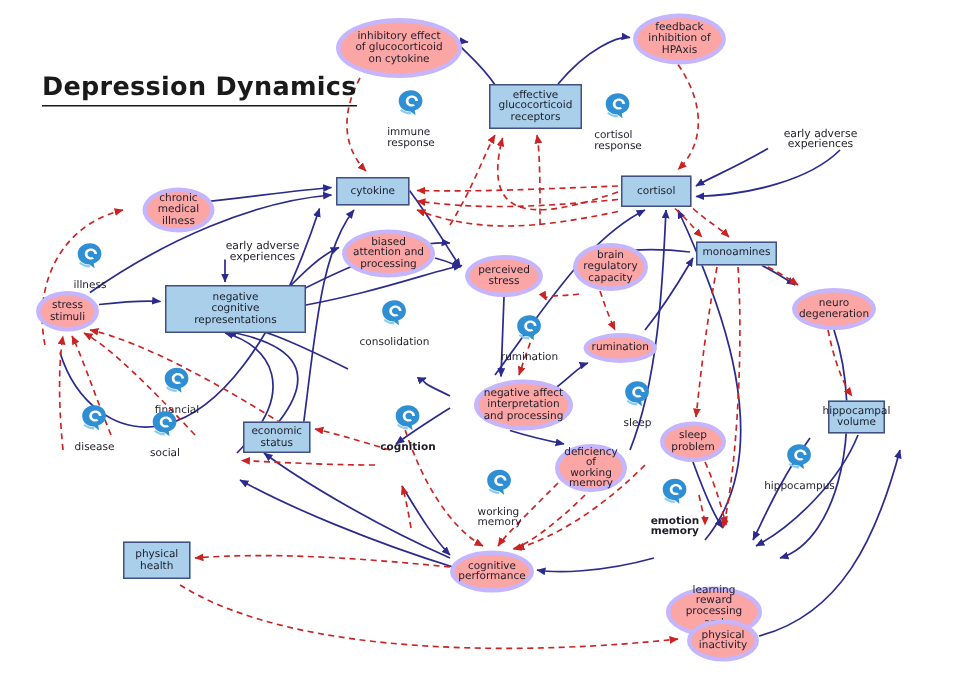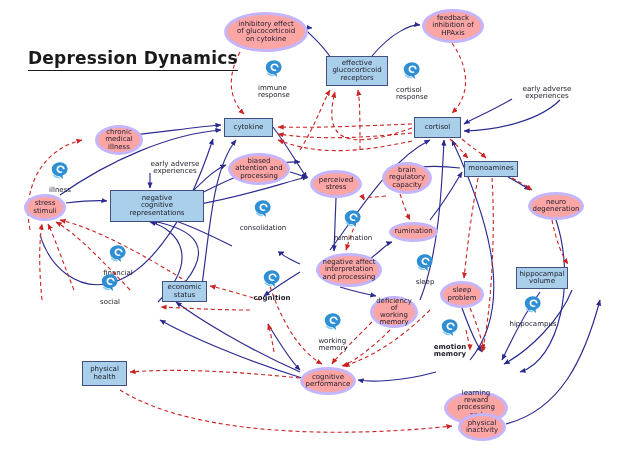--- a/index.html
+++ b/index.html
@@ -225,21 +225,21 @@
 
 <div class="node box" style="left: 326px; top: 56px; width: 62px; height: 30px;">effective
 glucocorticoid
 receptors</div>
     <div class="node box" style="left: 224px; top: 118px; width: 49px; height: 19px;">cytokine</div>
     <div class="node box" style="left: 414px; top: 117px; width: 47px; height: 21px;">cortisol</div>
     <div class="node box" style="left: 110px; top: 190px; width: 94px; height: 32px;">negative
 cognitive
 representations</div>
     <div class="node box" style="left: 464px; top: 161px; width: 54px; height: 16px;">monoamines</div>
-    <div class="node box" style="left: 516px; top: 267px; width: 52px; height: 22px;">hippocampal
+    <div class="node box" style="left: 552px; top: 267px; width: 38px; height: 22px;">hippocampal
 volume</div>
     <div class="node box" style="left: 162px; top: 281px; width: 45px; height: 21px;">economic
 status</div>
     <div class="node box" style="left: 82px; top: 361px; width: 45px; height: 25px;">physical
 health</div>
     <div class="node ell" style="left: 224px; top: 12px; width: 84px; height: 40px;">inhibitory effect
 of glucocorticoid
 on cytokine</div>
     <div class="node ell" style="left: 422px; top: 9px; width: 62px; height: 34px;">feedback
 inhibition of
@@ -338,20 +338,28 @@
       <div class="cap">financial</div>
     </div>
     <div class="iconnode" style="left: 272px; top: 268px;">
       <span class="glyph"><svg width="22" height="22" viewBox="0 0 22 22">
           <path d="M11 2.2c4.2 0 7.6 3 7.6 6.9 0 3.3-2.2 5.6-5.1 6.4l.5 3.4-3.3-2.6c-4.4.1-7.9-2.9-7.9-7.2C2.8 5.2 6.5 2.2 11 2.2z" fill="#2e8fd4"></path>
           <path d="M11.6 5.6c-2.3 0-4.1 1.6-4.1 3.7s1.8 3.7 4.1 3.7c.8 0 1.5-.2 2.1-.5l-1.1-1.2c-.3.1-.6.2-1 .2-1.3 0-2.3-.9-2.3-2.2s1-2.2 2.3-2.2 2.3.9 2.3 2.2h1.8c0-2.1-1.8-3.7-4.1-3.7z" fill="#ffffff"></path>
           <path d="M4.6 14.6c1.6 1.4 3.9 2.2 6.4 2.1l-.3 1.6c-2.9 0-5.4-1-7-2.6z" fill="#8ecbf0"></path>
         </svg></span>
       <div class="cap b">cognition</div>
     </div>
+    <div class="iconnode" style="left: 63px; top: 268px;">
+      <span class="glyph"><svg width="22" height="22" viewBox="0 0 22 22">
+          <path d="M11 2.2c4.2 0 7.6 3 7.6 6.9 0 3.3-2.2 5.6-5.1 6.4l.5 3.4-3.3-2.6c-4.4.1-7.9-2.9-7.9-7.2C2.8 5.2 6.5 2.2 11 2.2z" fill="#2e8fd4"></path>
+          <path d="M11.6 5.6c-2.3 0-4.1 1.6-4.1 3.7s1.8 3.7 4.1 3.7c.8 0 1.5-.2 2.1-.5l-1.1-1.2c-.3.1-.6.2-1 .2-1.3 0-2.3-.9-2.3-2.2s1-2.2 2.3-2.2 2.3.9 2.3 2.2h1.8c0-2.1-1.8-3.7-4.1-3.7z" fill="#ffffff"></path>
+          <path d="M4.6 14.6c1.6 1.4 3.9 2.2 6.4 2.1l-.3 1.6c-2.9 0-5.4-1-7-2.6z" fill="#8ecbf0"></path>
+        </svg></span>
+      <div class="cap">disease</div>
+    </div>
     <div class="iconnode" style="left: 110px; top: 272px;">
       <span class="glyph"><svg width="22" height="22" viewBox="0 0 22 22">
           <path d="M11 2.2c4.2 0 7.6 3 7.6 6.9 0 3.3-2.2 5.6-5.1 6.4l.5 3.4-3.3-2.6c-4.4.1-7.9-2.9-7.9-7.2C2.8 5.2 6.5 2.2 11 2.2z" fill="#2e8fd4"></path>
           <path d="M11.6 5.6c-2.3 0-4.1 1.6-4.1 3.7s1.8 3.7 4.1 3.7c.8 0 1.5-.2 2.1-.5l-1.1-1.2c-.3.1-.6.2-1 .2-1.3 0-2.3-.9-2.3-2.2s1-2.2 2.3-2.2 2.3.9 2.3 2.2h1.8c0-2.1-1.8-3.7-4.1-3.7z" fill="#ffffff"></path>
           <path d="M4.6 14.6c1.6 1.4 3.9 2.2 6.4 2.1l-.3 1.6c-2.9 0-5.4-1-7-2.6z" fill="#8ecbf0"></path>
         </svg></span>
       <div class="cap">social</div>
     </div>
     <div class="iconnode" style="left: 533px; top: 294px;">
       <span class="glyph"><svg width="22" height="22" viewBox="0 0 22 22">

